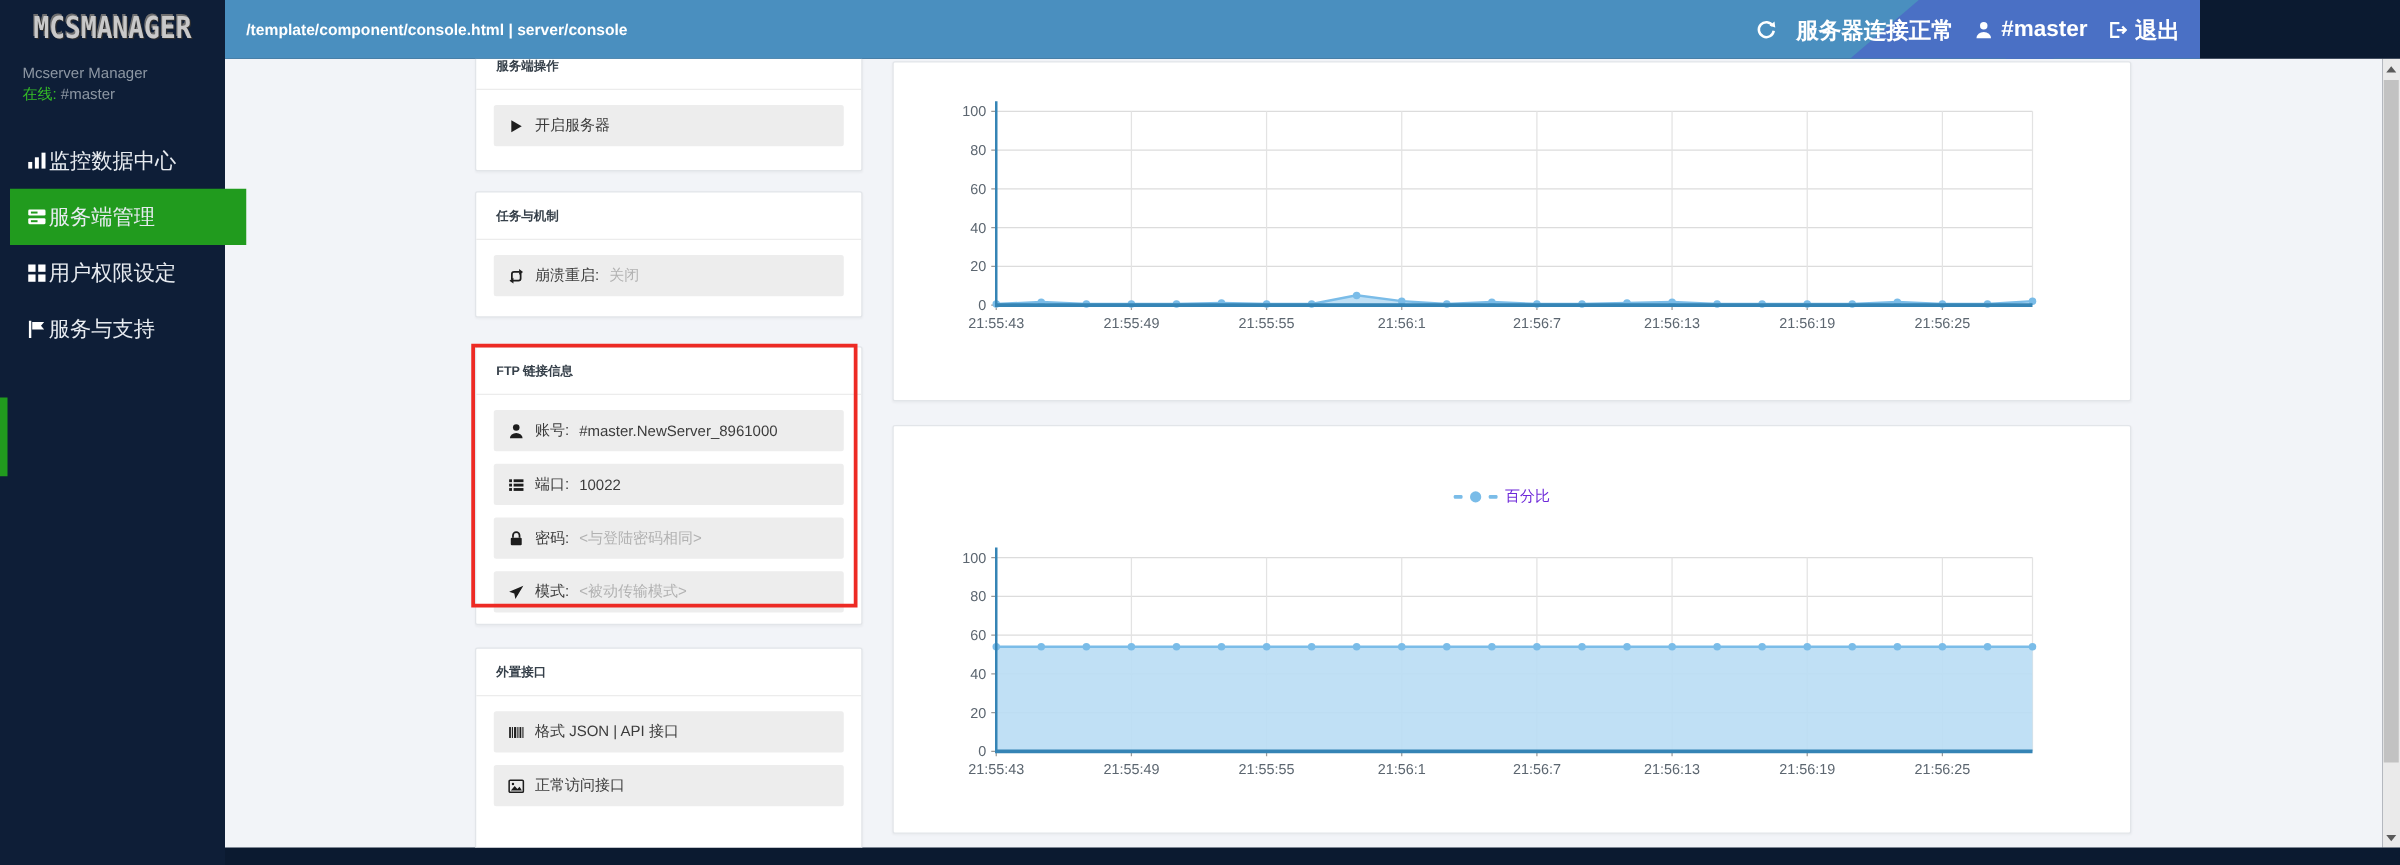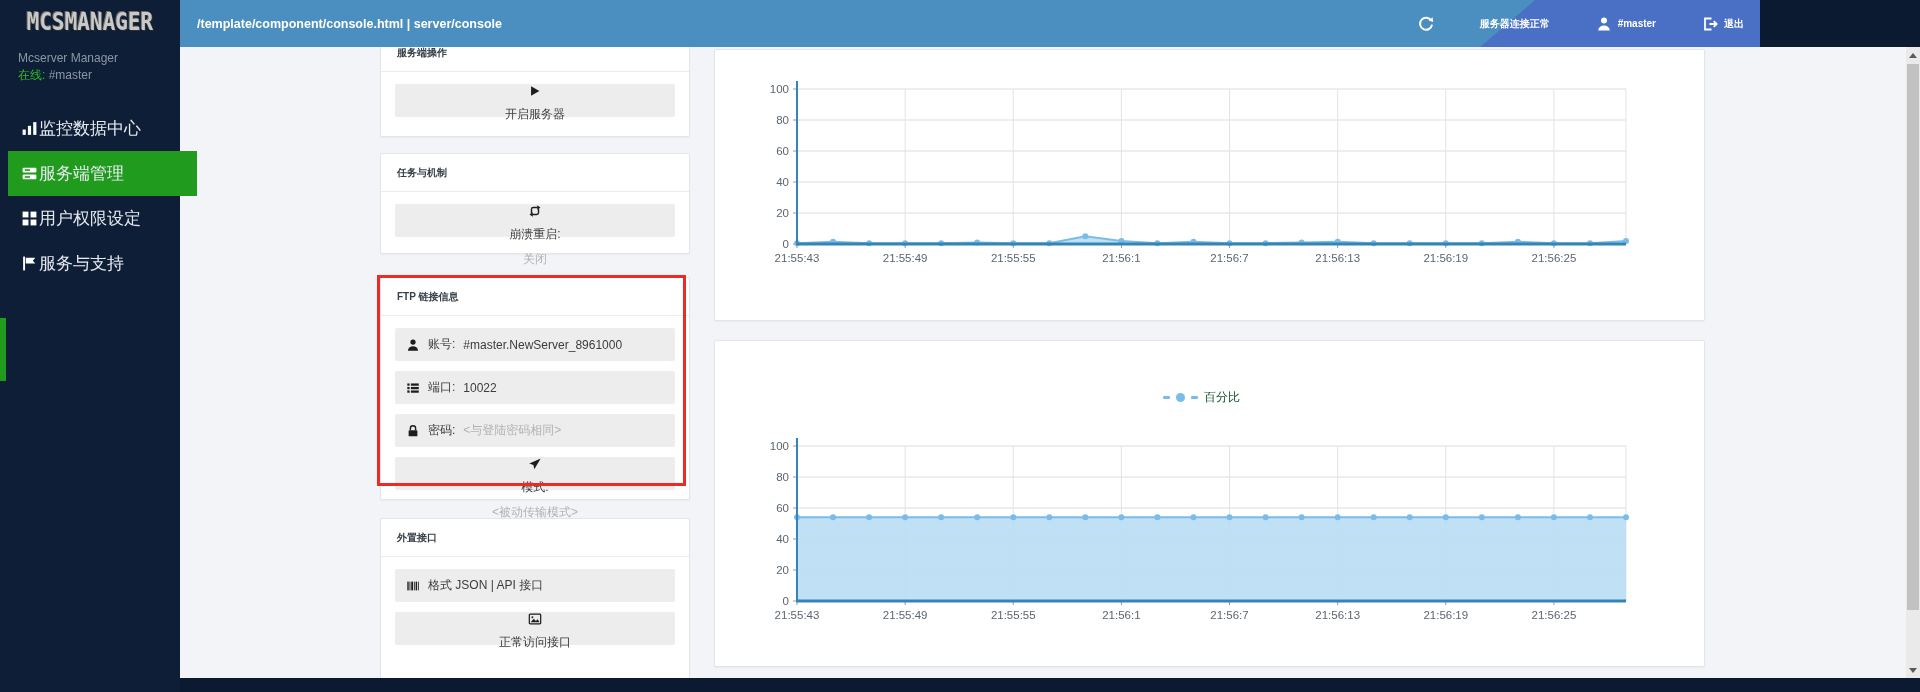--- a/index.html
+++ b/index.html
@@ -32,41 +32,41 @@
 
   
   .topbar { position:absolute; left:180px; top:0; width:1580px; height:47px; background:#4a8fbf; z-index:4; }
   .hdr-diag { position:absolute; left:1390px; top:0; width:125px; height:47px; background:#4a5fd4;
               clip-path:polygon(0 0,100% 0,58% 100%,28% 100%); }
   .hdr-right { position:absolute; right:0; top:0; width:280px; height:47px; background:#4a70c5;
                clip-path:polygon(55px 0,100% 0,100% 100%,0 100%); }
   .breadcrumb { position:absolute; left:17px; top:0; height:47px; display:flex; align-items:center;
                 color:#fff; font-size:12.5px; font-weight:bold; }
   .hdr-actions { position:absolute; right:16px; top:0; height:47px; display:flex; align-items:center;
-                 gap:46px; color:#fff; font-size:10px; font-weight:bold; }
+                 gap:16px; color:#fff; font-size:18px; font-weight:bold; }
   .hdr-group { display:flex; align-items:center; gap:6px; cursor:pointer; }
   .hicon { width:16px; height:16px; display:inline-flex; }
 
   
   .content { position:absolute; left:180px; top:47px; width:1726px; height:631px; background:#f2f4f8; overflow:hidden; z-index:1; }
   .card { position:absolute; background:#fff; border:1px solid #e2e5e9; border-radius:2px; box-shadow:0 1px 2px rgba(0,0,0,.04); }
   .card-title { padding:12px 16px 11px 16px; font-size:10px; font-weight:bold; color:#36404a; border-bottom:1px solid #ececec; }
   .card-body { padding:12px 14px; }
   .row-item { background:#ededed; border-radius:2px; height:33px; display:flex; align-items:center;
               gap:8px; padding:0 11px; font-size:12px; color:#3c3c3c; margin-bottom:10px; }
-  .row-item:last-child { margin-bottom:0;flex-direction:column; }
+  .row-item:last-child { margin-bottom:0; }
   .row-item .ricon { width:14px; height:14px; display:inline-flex; }
   .muted { color:#b2b2b2; }
   .red-box { position:absolute; border:3px solid #ed2a24; pointer-events:none; z-index:3; }
 
   
   .chart-card { overflow:hidden; }
   .chart-title { position:absolute; left:0; top:0; width:100%; height:36px; line-height:36px; padding-left:16px;
                  font-size:13.5px; font-weight:bold; color:#36404a; border-bottom:1px solid #ececec; }
-  .legend { position:absolute; display:flex; align-items:center; gap:6px; font-size:12px; color:#14532d; }
+  .legend { position:absolute; display:flex; align-items:center; gap:6px; font-size:12px; color:#6d28d9; }
   .legend .dash { width:7px; height:3px; background:#7abce8; border-radius:1px; }
   .legend .dot { width:9px; height:9px; background:#7abce8; border-radius:50%; }
   svg.chart { position:absolute; left:0; }
 
   
   .vscroll { position:absolute; right:0; top:47px; width:14px; height:631px; background:#eaeaea; z-index:6; }
   .vthumb { position:absolute; left:1px; top:17px; width:12px; height:546px; background:#c2c2c2; }
   .arr { position:absolute; left:0; width:14px; height:16px; display:flex; align-items:center; justify-content:center; }
   .arr-up { top:0; } .arr-dn { bottom:0; }
   .tri-up { width:0; height:0; border-left:4px solid transparent; border-right:4px solid transparent; border-bottom:5px solid #5a5a5a; }

